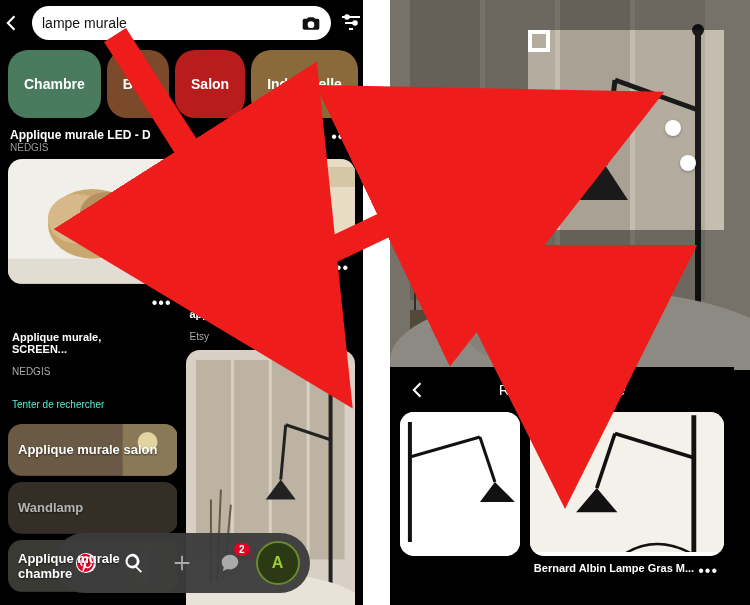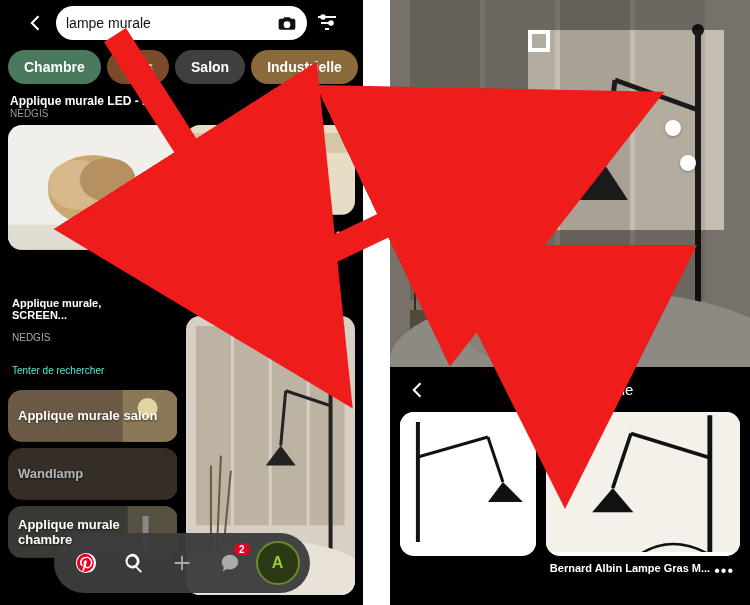--- a/index.html
+++ b/index.html
@@ -24,21 +24,21 @@
     height: 605px;
     margin-left: 27px;
     background: #000;
     position: relative;
     overflow: hidden;
   }
   
   .search-row {
     display: flex;
     align-items: center;
-    padding: 6px 24px;
+    padding: 6px 0;
     gap: 8px;
   }
   .back-btn {
     width: 24px; height: 24px;
     display: flex; align-items: center; justify-content: center;
     color: #fff;
   }
   .search-input {
     flex: 1;
     background: #fff;
@@ -65,21 +65,21 @@
     display: flex; align-items: center; justify-content: center;
   }
   .chips {
     display: flex;
     gap: 6px;
     padding: 4px 8px 10px 8px;
     overflow: hidden;
   }
   .chip {
     border-radius: 20px;
-    padding: 9px 16px;
+    padding: 26px 16px;
     font-size: 14px;
     font-weight: 600;
     color: #fff;
     flex-shrink: 0;
   }
   .pin-meta {
     color: #ccc;
     font-size: 11px;
     padding: 0 10px 6px 10px;
     display: flex;
@@ -212,21 +212,21 @@
   .corner.br::after  { bottom:0; right:0; width:4px; height:22px; }
   .dot {
     position: absolute;
     width: 16px; height: 16px;
     border-radius: 50%;
     background: #fff;
     box-shadow: 0 1px 3px rgba(0,0,0,.3);
   }
   .vs-sheet {
     position: absolute;
-    bottom: 0; left: 0; right: 0;
+    bottom: 0; left: 0; right: 16px;
     height: 238px;
     background: #000;
     padding: 14px 10px 10px 10px;
   }
   .vs-header {
     display: flex;
     align-items: center;
     justify-content: center;
     position: relative;
     margin-bottom: 14px;
@@ -293,21 +293,21 @@
           <path d="M3 6h18M6 12h12M10 18h4"></path>
           <circle cx="8" cy="6" r="1.8" fill="currentColor"></circle>
           <circle cx="16" cy="12" r="1.8" fill="currentColor"></circle>
         </svg>
     </div>
   </div>
 
   <div class="chips">
     <div class="chip" style="background:#4a7a5e">Chambre</div>
     <div class="chip" style="background:#7a4a2b">Bois</div>
-    <div class="chip" style="background:#404040">Salon</div>
+    <div class="chip" style="background:#b91c1c">Salon</div>
     <div class="chip" style="background:#8a6a3a">Industrielle</div>
 
   </div>
 
   <div class="pin-meta">
     <div>
       <div class="title">Applique murale LED - D</div>
       <div class="by">NEDGIS</div>
     </div>
     <div class="more-dots">•••</div>

